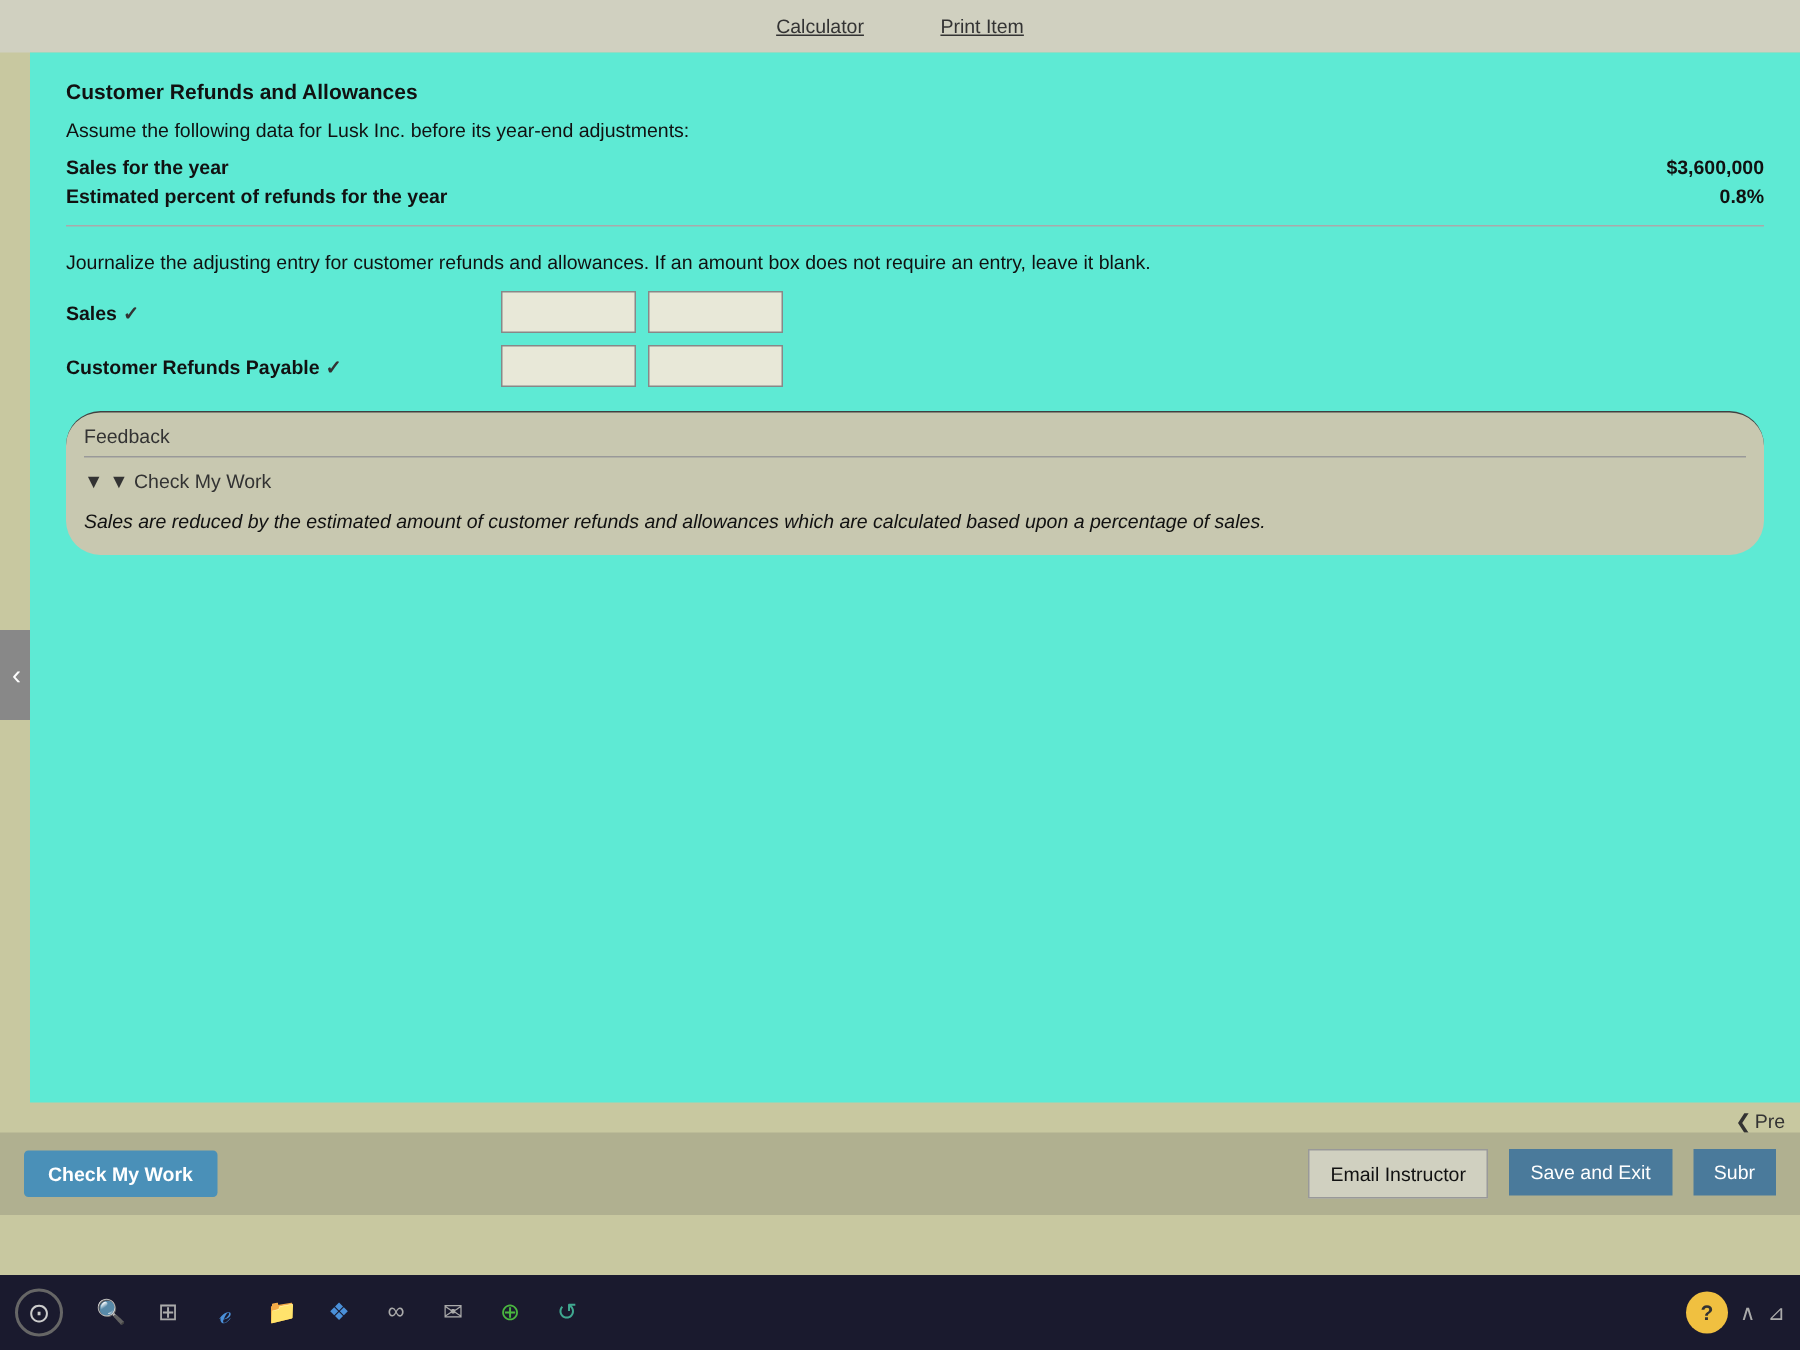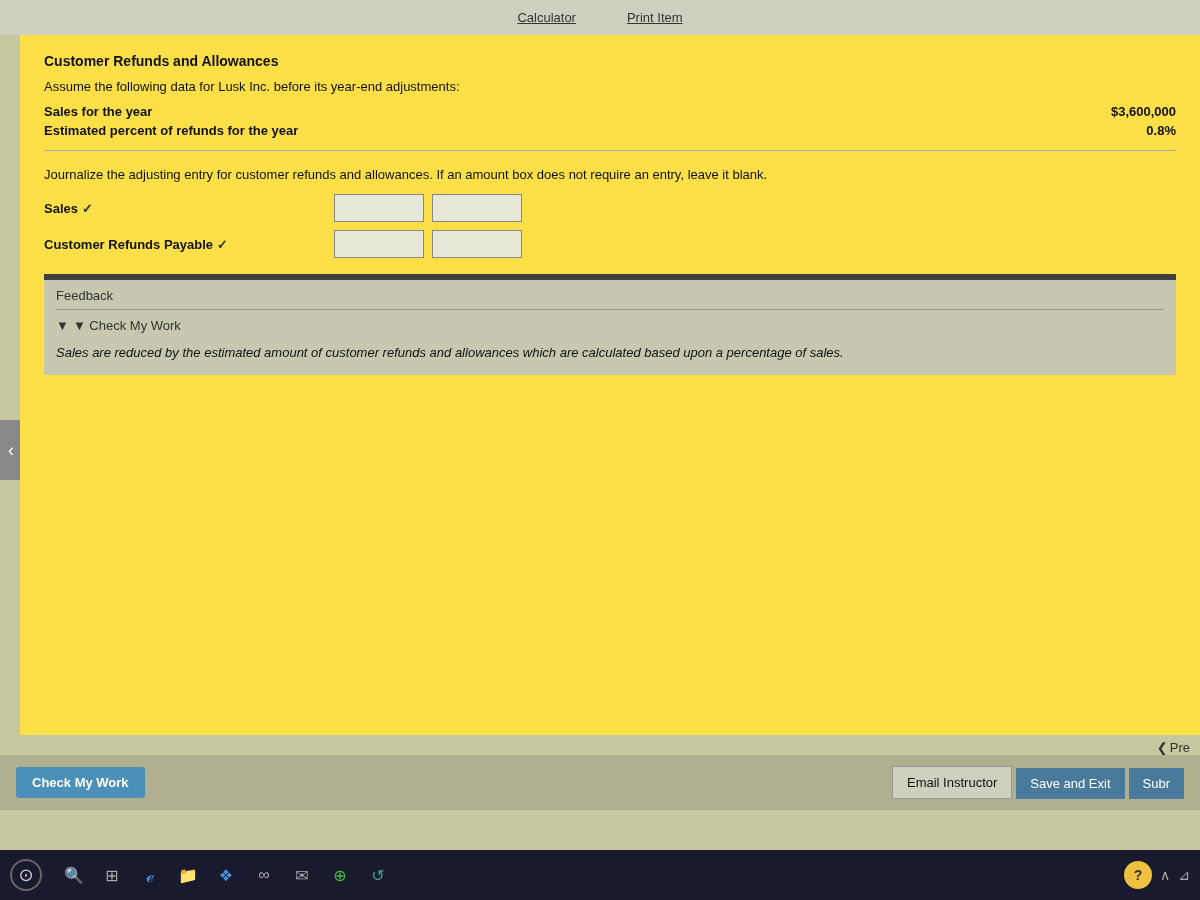--- a/index.html
+++ b/index.html
@@ -8,21 +8,21 @@
       font-size: 13px;
       background: #c8c8a0;
       width: 1200px;
       height: 900px;
       overflow: hidden;
       position: relative;
     }
 
     
     .main-content {
-      background: #fde047;
+      background: #5eead4;
       margin: 0 0 0 20px;
       padding: 18px 24px 0 24px;
       min-height: 700px;
       position: relative;
     }
 
     .section-title {
       font-weight: bold;
       font-size: 14px;
       margin-bottom: 10px;
@@ -95,23 +95,24 @@
     .entry-input {
       width: 90px;
       height: 28px;
       border: 1px solid #888;
       background: #e8e8d8;
     }
 
     
     .feedback-section {
       background: #c8c8b0;
-      border-top: 6px solid #404040;
+      border-top: 1px solid #404040;
       padding: 8px 12px;
       margin-top: 8px;
+      border-radius: 23px;
     }
 
     .feedback-label {
       font-size: 13px;
       color: #333;
       margin-bottom: 6px;
     }
 
     .check-my-work-header {
       font-size: 13px;
@@ -168,22 +169,22 @@
       border: none;
       padding: 8px 16px;
       font-size: 13px;
       font-weight: bold;
       cursor: pointer;
       border-radius: 3px;
     }
 
     .right-buttons {
       display: flex;
-      gap: 4px;
-      align-items: flex-end;
+      gap: 14px;
+      align-items: flex-start;
     }
 
     .btn-email {
       background: #d0d0c0;
       border: 1px solid #999;
       padding: 8px 14px;
       font-size: 13px;
       cursor: pointer;
       color: #111;
     }

